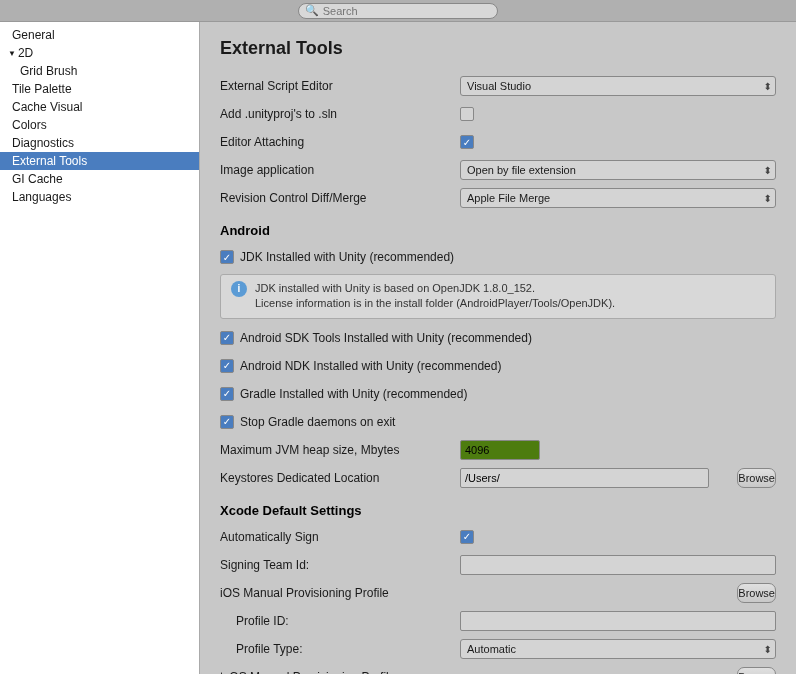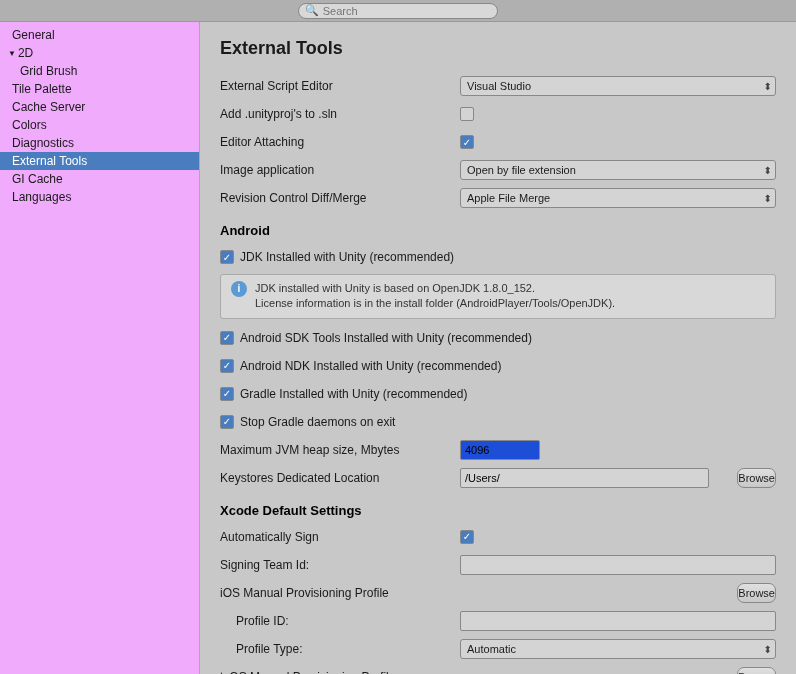--- a/index.html
+++ b/index.html
@@ -41,21 +41,21 @@
       width: 100%;
       color: #444;
     }
     .main-layout {
       display: flex;
       flex: 1;
       overflow: hidden;
     }
     .sidebar {
       width: 200px;
-      background: #f0abfc;
+      background: #ffffff;
       border-right: 1px solid #aaa;
       padding: 4px 0;
       overflow-y: auto;
       flex-shrink: 0;
     }
     .sidebar-item {
       padding: 2px 12px;
       cursor: pointer;
       font-size: 12px;
       color: #1a1a1a;
@@ -204,21 +204,21 @@
       height: 20px;
       padding: 0 0;
       font-size: 11px;
       cursor: pointer;
       white-space: nowrap;
       color: #1a1a1a;
       margin-left: 12px;
     }
     .jvm-input {
       width: 80px;
-      background: #1d4ed8;
+      background: #4d7c0f;
       border: 1px solid #888;
       border-radius: 2px;
       height: 20px;
       padding: 0 4px;
       font-size: 11px;
     }
     .keystores-row {
       display: flex;
       align-items: center;
       gap: 16px;
@@ -246,21 +246,21 @@
 
 <div class="main-layout">
   <div class="sidebar">
     <div class="sidebar-item">General</div>
     <div class="sidebar-section">
       <span class="triangle">▼</span>
       <span>2D</span>
     </div>
     <div class="sidebar-item indent1">Grid Brush</div>
     <div class="sidebar-item indent2">Tile Palette</div>
-    <div class="sidebar-item">Cache Server</div>
+    <div class="sidebar-item">Cache Visual</div>
     <div class="sidebar-item">Colors</div>
     <div class="sidebar-item">Diagnostics</div>
     <div class="sidebar-item active">External Tools</div>
     <div class="sidebar-item">GI Cache</div>
     <div class="sidebar-item">Languages</div>
   </div>
 
   <div class="content">
     <div class="page-title">External Tools</div>
 

